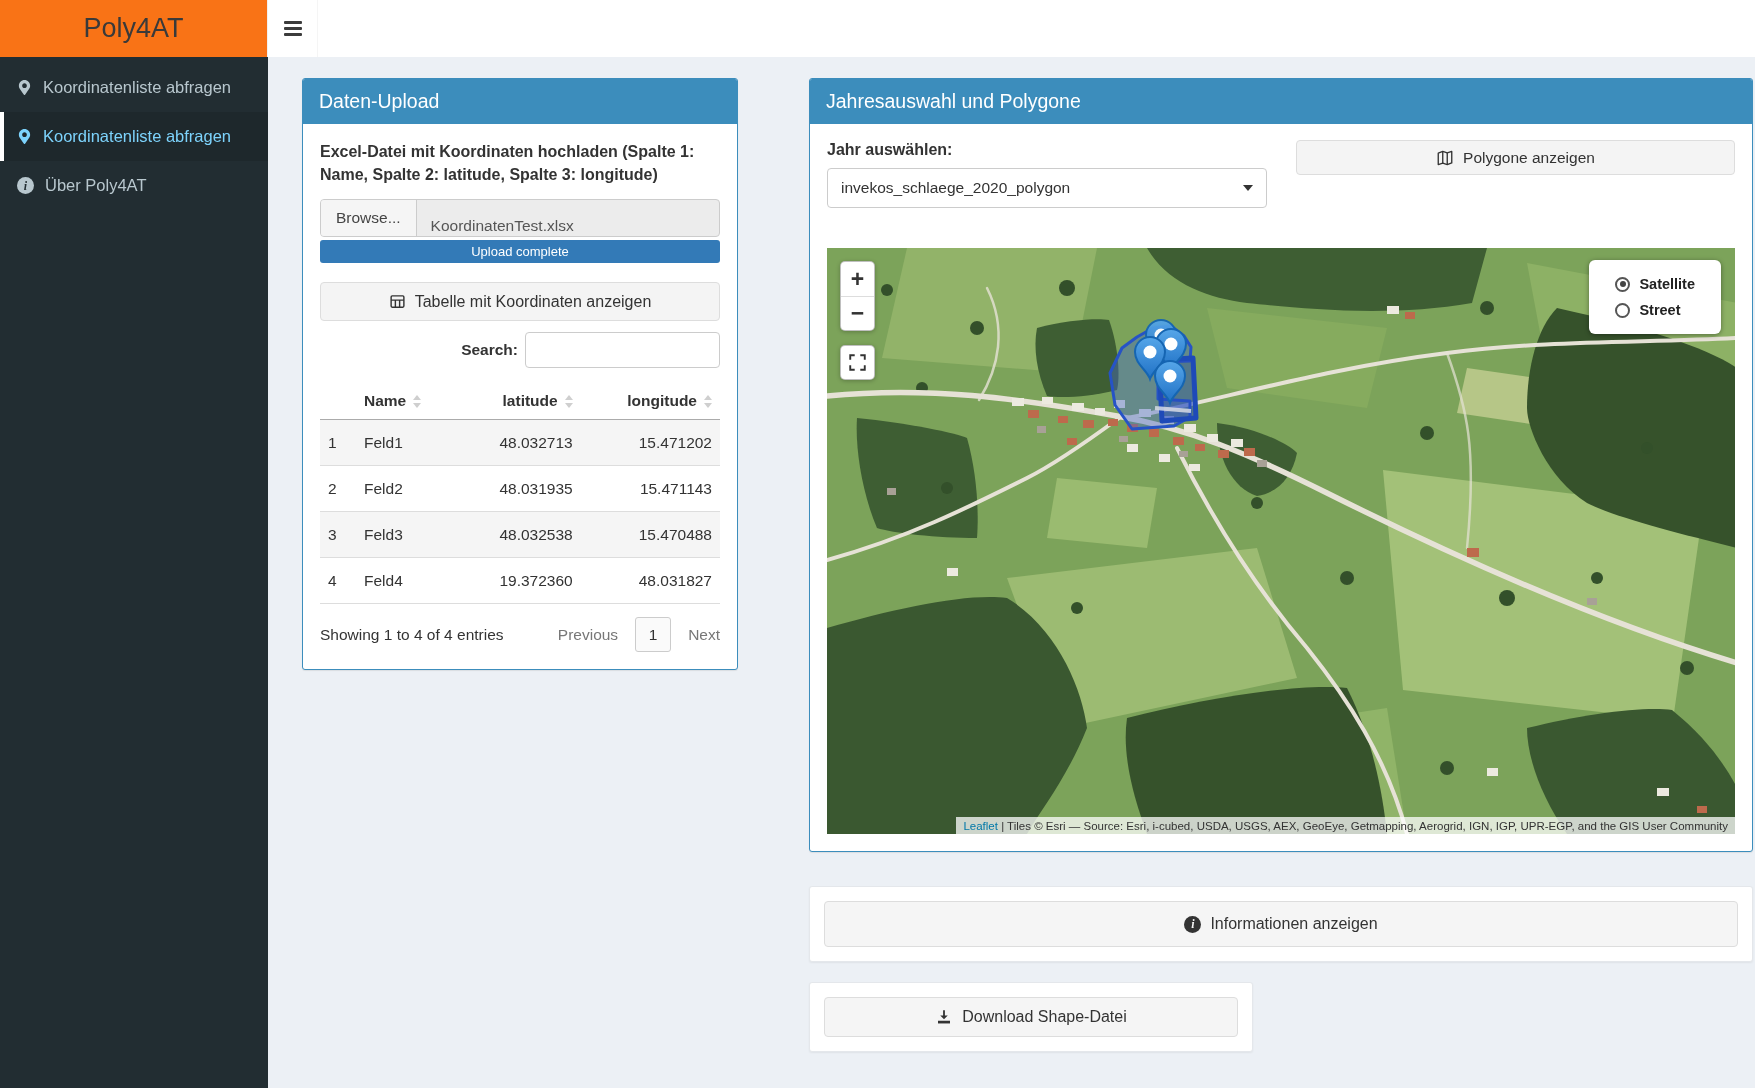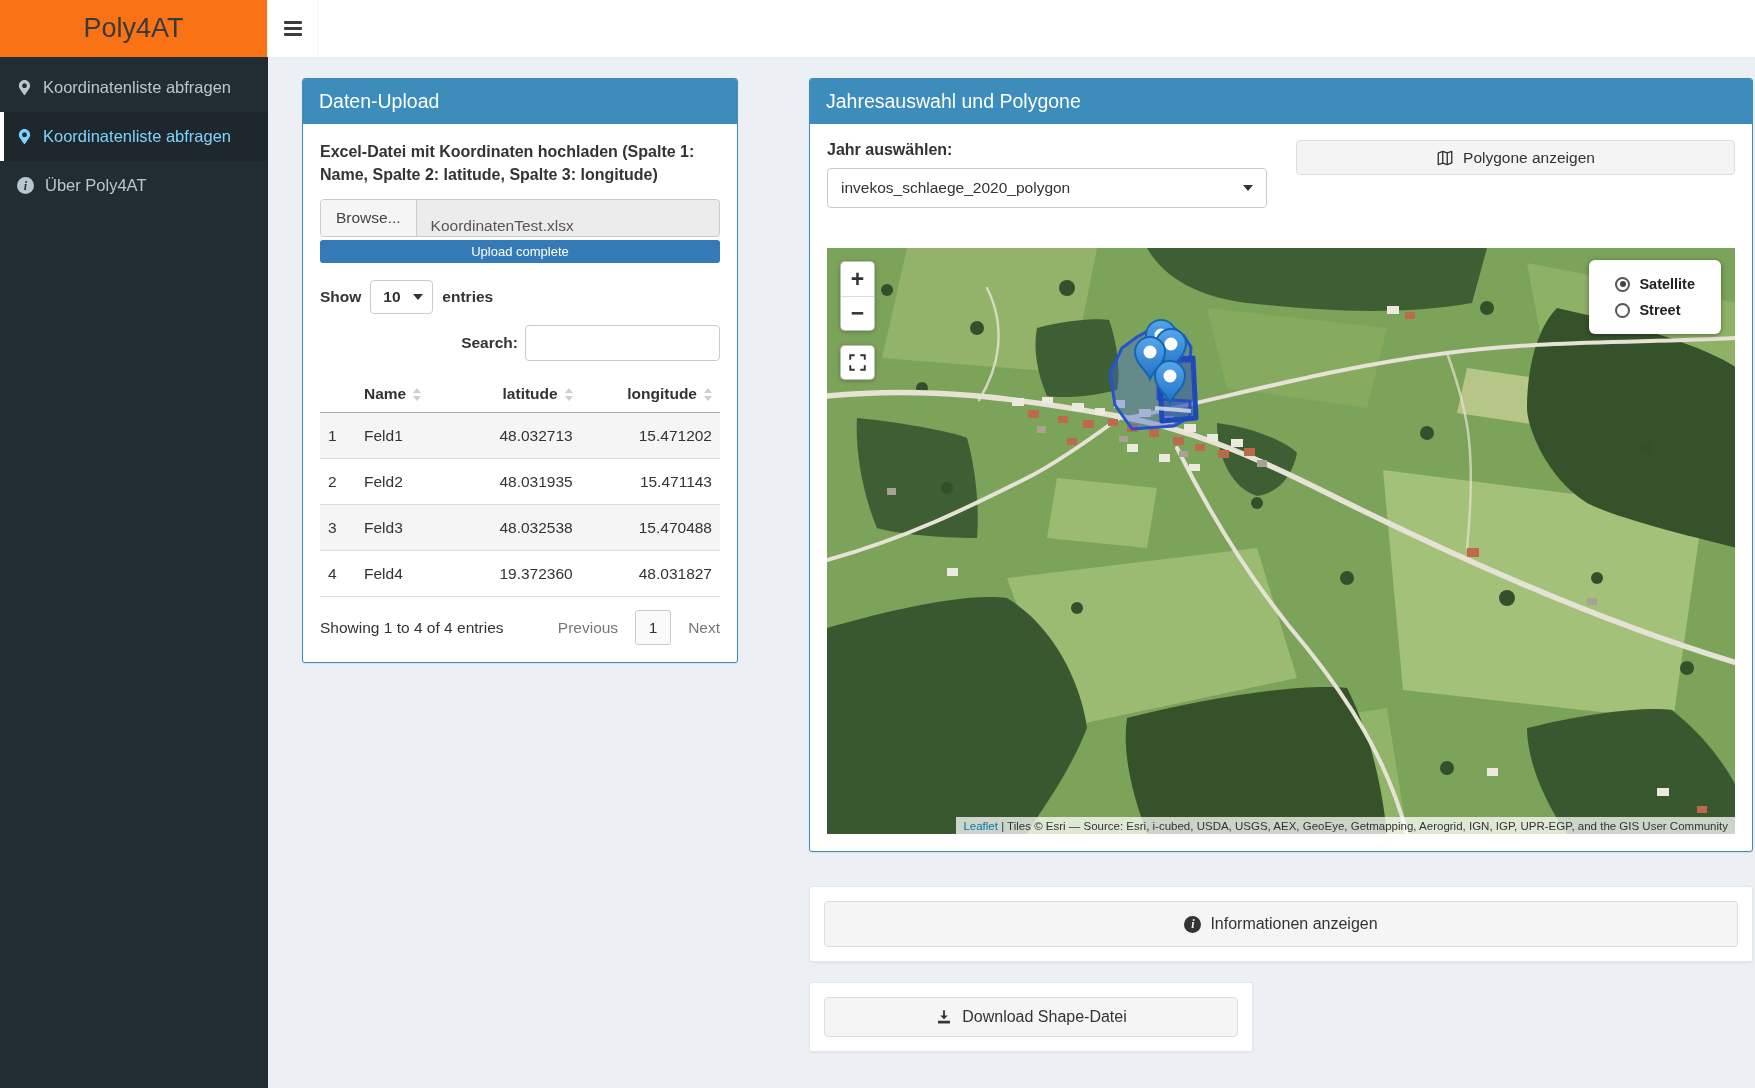--- a/index.html
+++ b/index.html
@@ -149,29 +149,30 @@
     <div class="box-hd">Daten-Upload</div>
     <div class="box-bd">
       <p class="instruction">Excel-Datei mit Koordinaten hochladen (Spalte 1: Name, Spalte 2: latitude, Spalte 3: longitude)</p>
 
       <div class="file-group">
         <span class="browse-btn">Browse...</span>
         <span class="file-name">KoordinatenTest.xlsx</span>
       </div>
       <div class="progress">Upload complete</div>
 
-
-      <div class="dt-length">
-        <span>Show</span>
-        <span class="mini-select">
-          <span>10</span>
-          <span class="caret"></span>
-        </span>
-        <span>entries</span>
-      </div>
+      <button class="btn show-table-btn">
+        <svg width="17" height="17" viewBox="0 0 24 24" class="icon-dark">
+            <g fill="none" stroke="currentColor" stroke-width="2">
+              <rect x="3" y="4" width="18" height="16" rx="1.5"></rect>
+              <path d="M3 10h18M9 10v10M15 10v10"></path>
+            </g>
+          </svg>
+        <span>Tabelle mit Koordinaten anzeigen</span>
+      </button>
+
 
       <div class="dt-search">
         <span>Search:</span>
         <input type="text" value="" style="">
       </div>
 
       <table class="dt">
         <thead>
           <tr>
             <th class="idx"></th>

